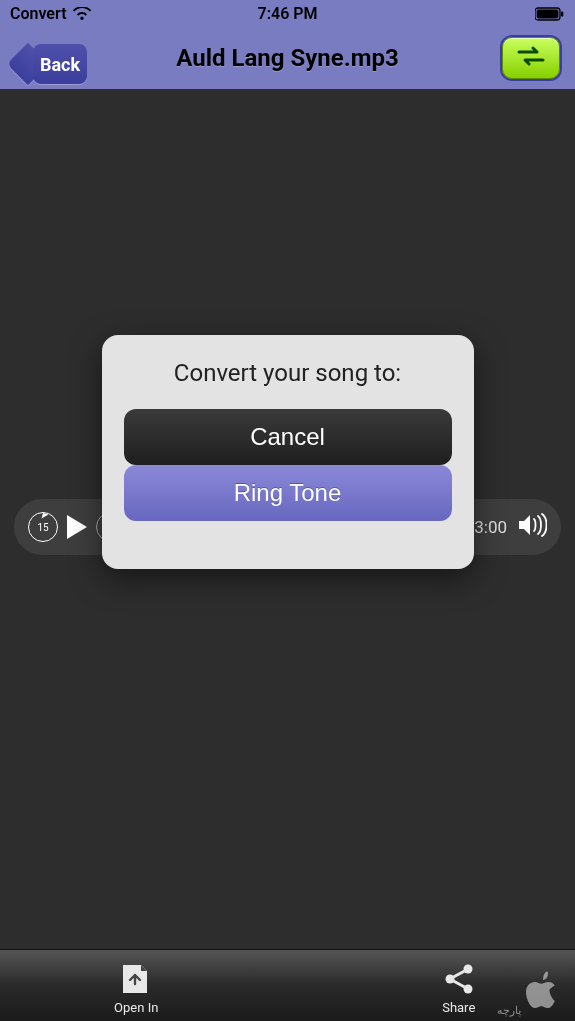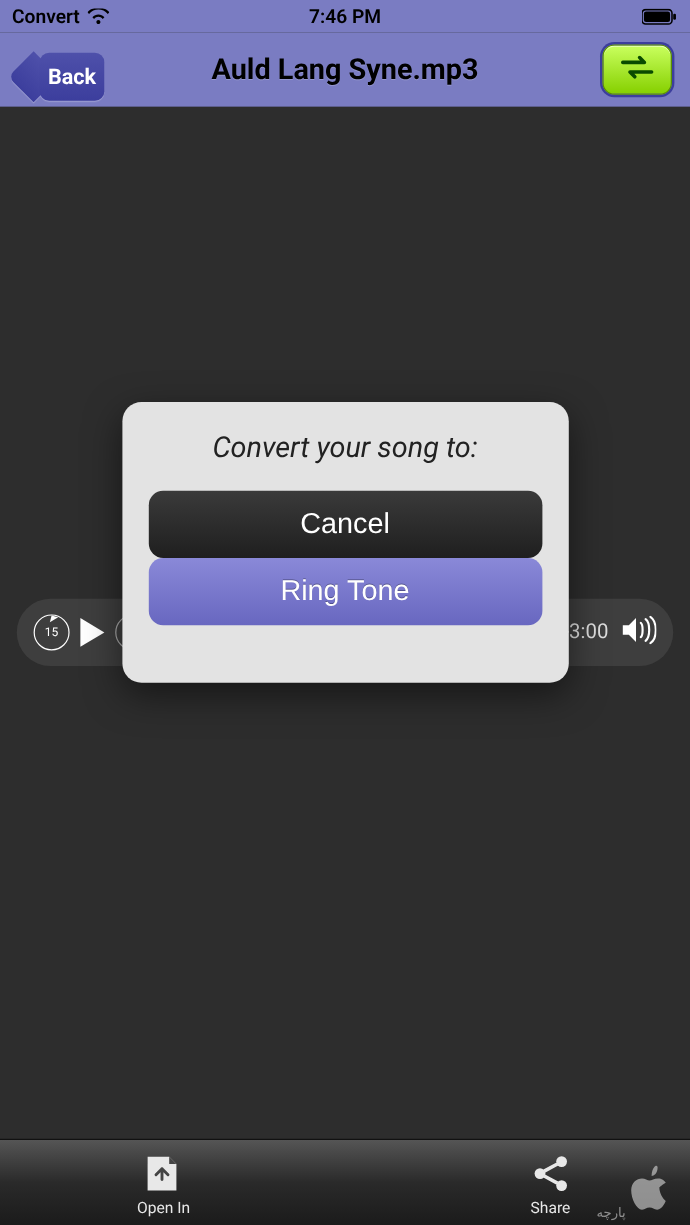--- a/index.html
+++ b/index.html
@@ -42,21 +42,21 @@
 
   
   .bottom-bar { position: absolute; left: 0; right: 0; bottom: 0; height: 72px; background: linear-gradient(to bottom,#555,#2a2a2a 50%,#1b1b1b); display: flex; border-top: 1px solid #111; }
   .bottom-item { flex: 1; display: flex; flex-direction: column; align-items: center; justify-content: flex-end; color: #e8e8e8; font-size: 13px; padding-bottom: 6px; gap: 2px; padding-left: 40px; }
   .bottom-item svg { width: 38px; height: 32px; }
   .bottom-filler { width: 90px; }
 
   
   .overlay { position: absolute; inset: 0; background: rgba(0,0,0,.0); display: flex; align-items: flex-start; justify-content: center; pointer-events: none; }
   .modal { pointer-events: auto; margin-top: 335px; width: 372px; background: #e3e3e3; border-radius: 16px; padding: 24px 22px 26px; box-shadow: 0 10px 30px rgba(0,0,0,.5); }
-  .modal-title { text-align: center; font-size: 24px; color: #222; margin-bottom: 22px; font-style: italic; }
+  .modal-title { text-align: center; font-size: 24px; color: #222; margin-bottom: 22px; }
   .m-btn { width: 100%; height: 56px; border-radius: 12px; display: flex; align-items: center; justify-content: center; font-size: 24px; color: #fff; margin-bottom: 22px; border: none; }
   .m-primary { background: linear-gradient(to bottom,#8a89d8,#6867c0); text-shadow: 0 -1px 0 rgba(0,0,0,.3); }
   .m-cancel { background: linear-gradient(to bottom,#3a3a3a,#1f1f1f); margin-bottom: 0; }
 
   
   .wm { position: absolute; right: 10px; bottom: 4px; opacity: .6; display: flex; align-items: center; }
 
 </style>
 </head>
 <body>

